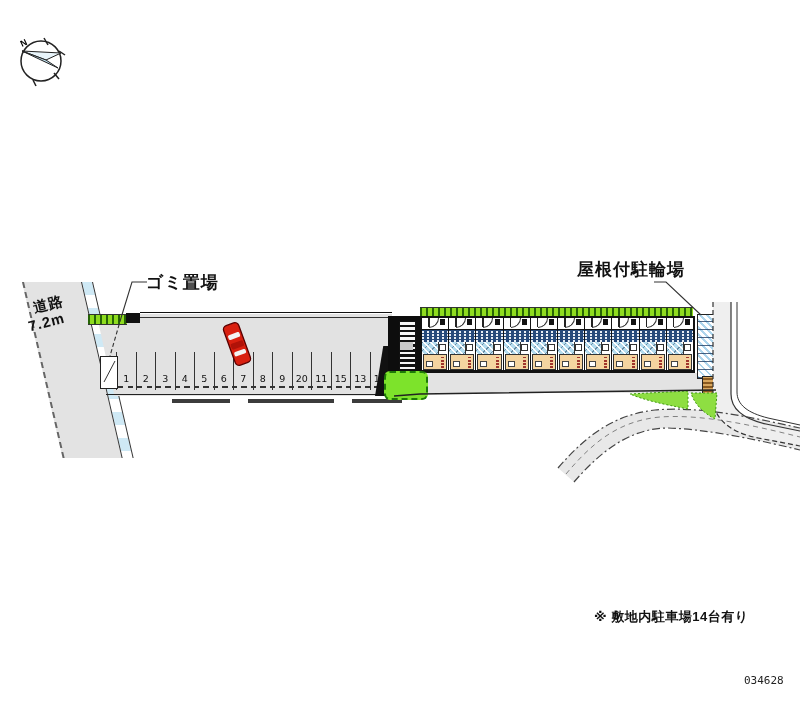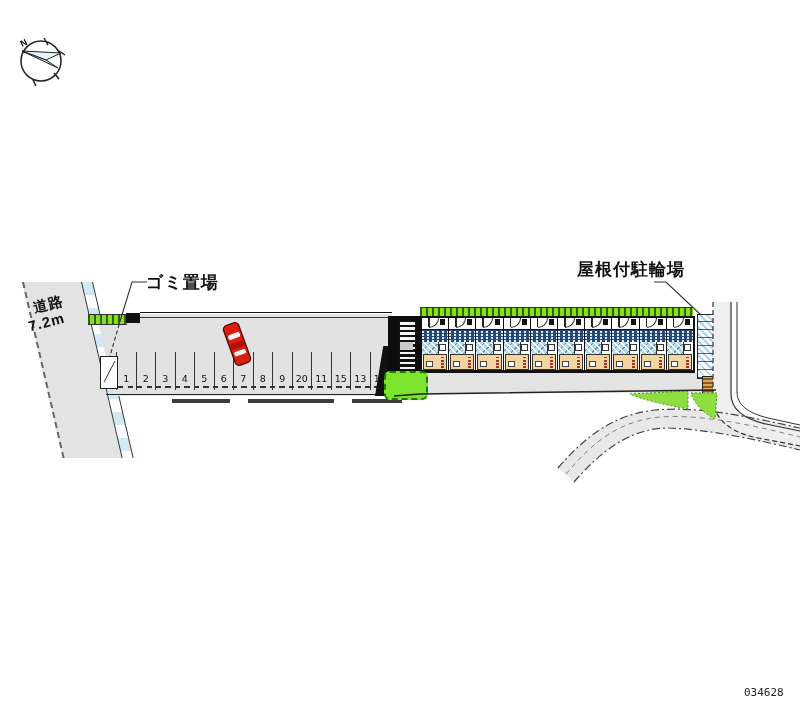--- a/index.html
+++ b/index.html
@@ -74,21 +74,21 @@
          clip-path:polygon(55% 0,100% 0,100% 100%,0 100%);}
   .bike{left:697px;top:314px;width:15px;height:63px;border:1.5px solid #222;background:#fff;
         background-image:repeating-linear-gradient(0deg,rgba(20,50,90,.75) 0 1.5px,rgba(0,0,0,0) 1.5px 8px),
                          repeating-linear-gradient(45deg,#add5ec 0 2px,rgba(0,0,0,0) 2px 5px);}
 
   
   .jp-label{font-size:17px;font-weight:bold;letter-spacing:1px;}
   .gomi{left:146px;top:271px;}
   .bicycle{left:577px;top:258px;}
   .note{left:594px;top:608px;font-size:13px;font-weight:bold;letter-spacing:.5px;}
-  .plan-no{left:744px;top:674px;font-size:11px;font-family:"DejaVu Sans Mono","Liberation Mono",monospace;color:#222;margin-top:12px;}
+  .plan-no{left:744px;top:674px;font-size:11px;font-family:"DejaVu Sans Mono","Liberation Mono",monospace;color:#222;}
 
   svg.overlay{position:absolute;left:0;top:0;pointer-events:none;}
 </style>
 </head>
 <body>
 
 <div id="plan">
 
   <div class="abs road-left">
     <div class="sidewalk"></div>
@@ -293,20 +293,21 @@
           <div class="wdot"></div>
         </div>
       </div>
     </div>
   <div class="abs bush"></div>
   <div class="abs bike"></div>
   <div class="abs brown-box"></div>
 
   <div class="abs jp-label gomi">ゴミ置場</div>
   <div class="abs jp-label bicycle">屋根付駐輪場</div>
+  <div class="abs note">※ 敷地内駐車場14台有り</div>
   <div class="abs plan-no">034628</div>
 
   <svg class="overlay" width="800" height="727" viewBox="0 0 800 727">
 
     <g>
       <circle cx="41" cy="61" r="20" fill="none" stroke="#222" stroke-width="1.5"></circle>
       <line x1="44" y1="38" x2="48" y2="45" stroke="#222" stroke-width="1.5"></line>
       <line x1="59" y1="51" x2="65" y2="55" stroke="#222" stroke-width="1.5"></line>
       <line x1="54" y1="73" x2="59" y2="79" stroke="#222" stroke-width="1.5"></line>
       <line x1="33" y1="80" x2="36" y2="86" stroke="#222" stroke-width="1.5"></line>

